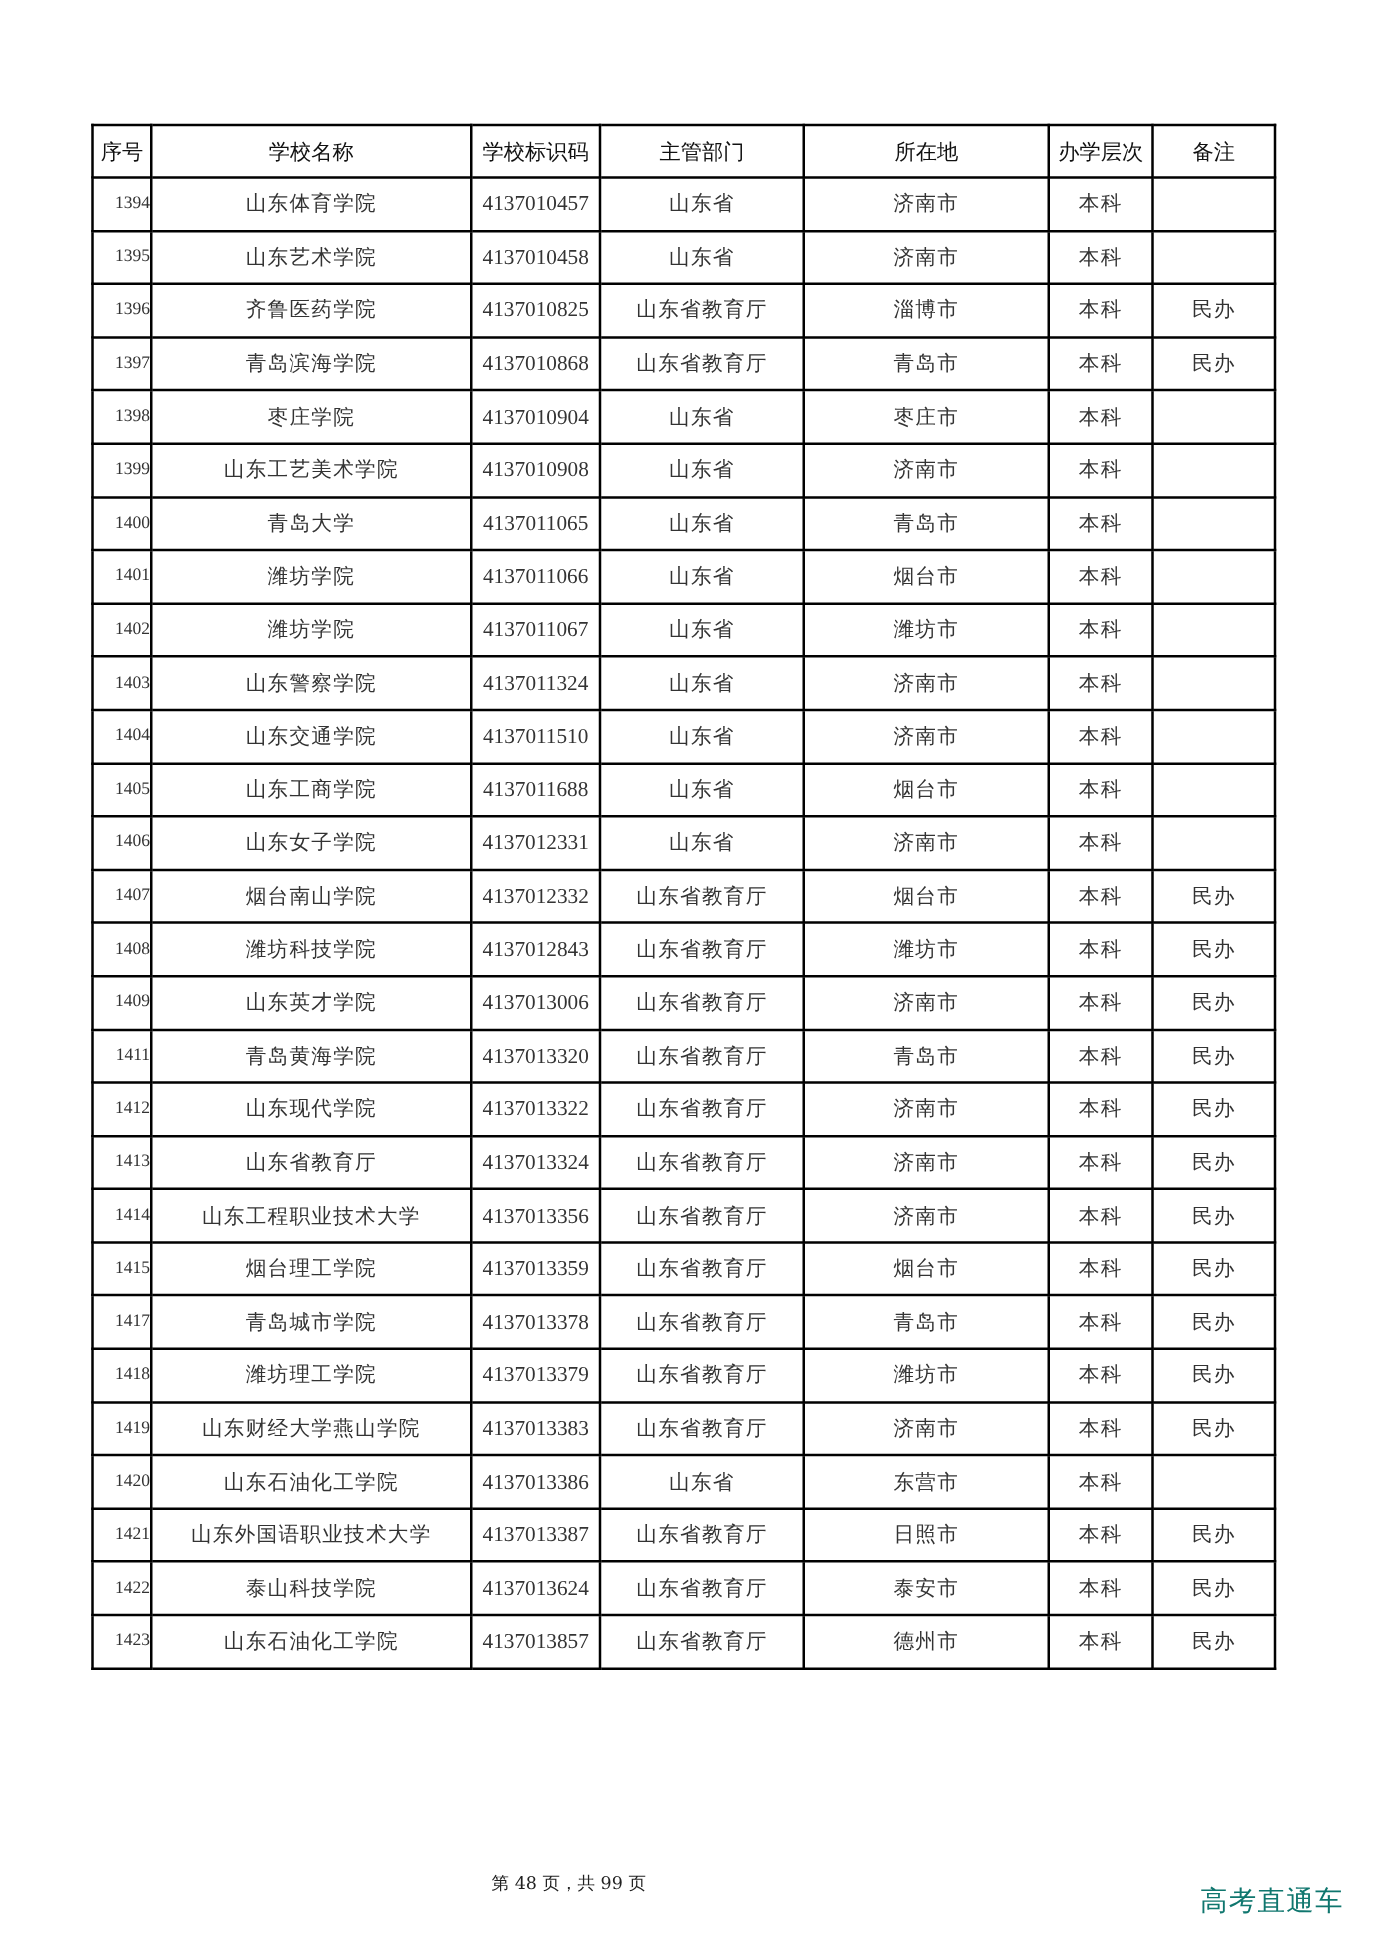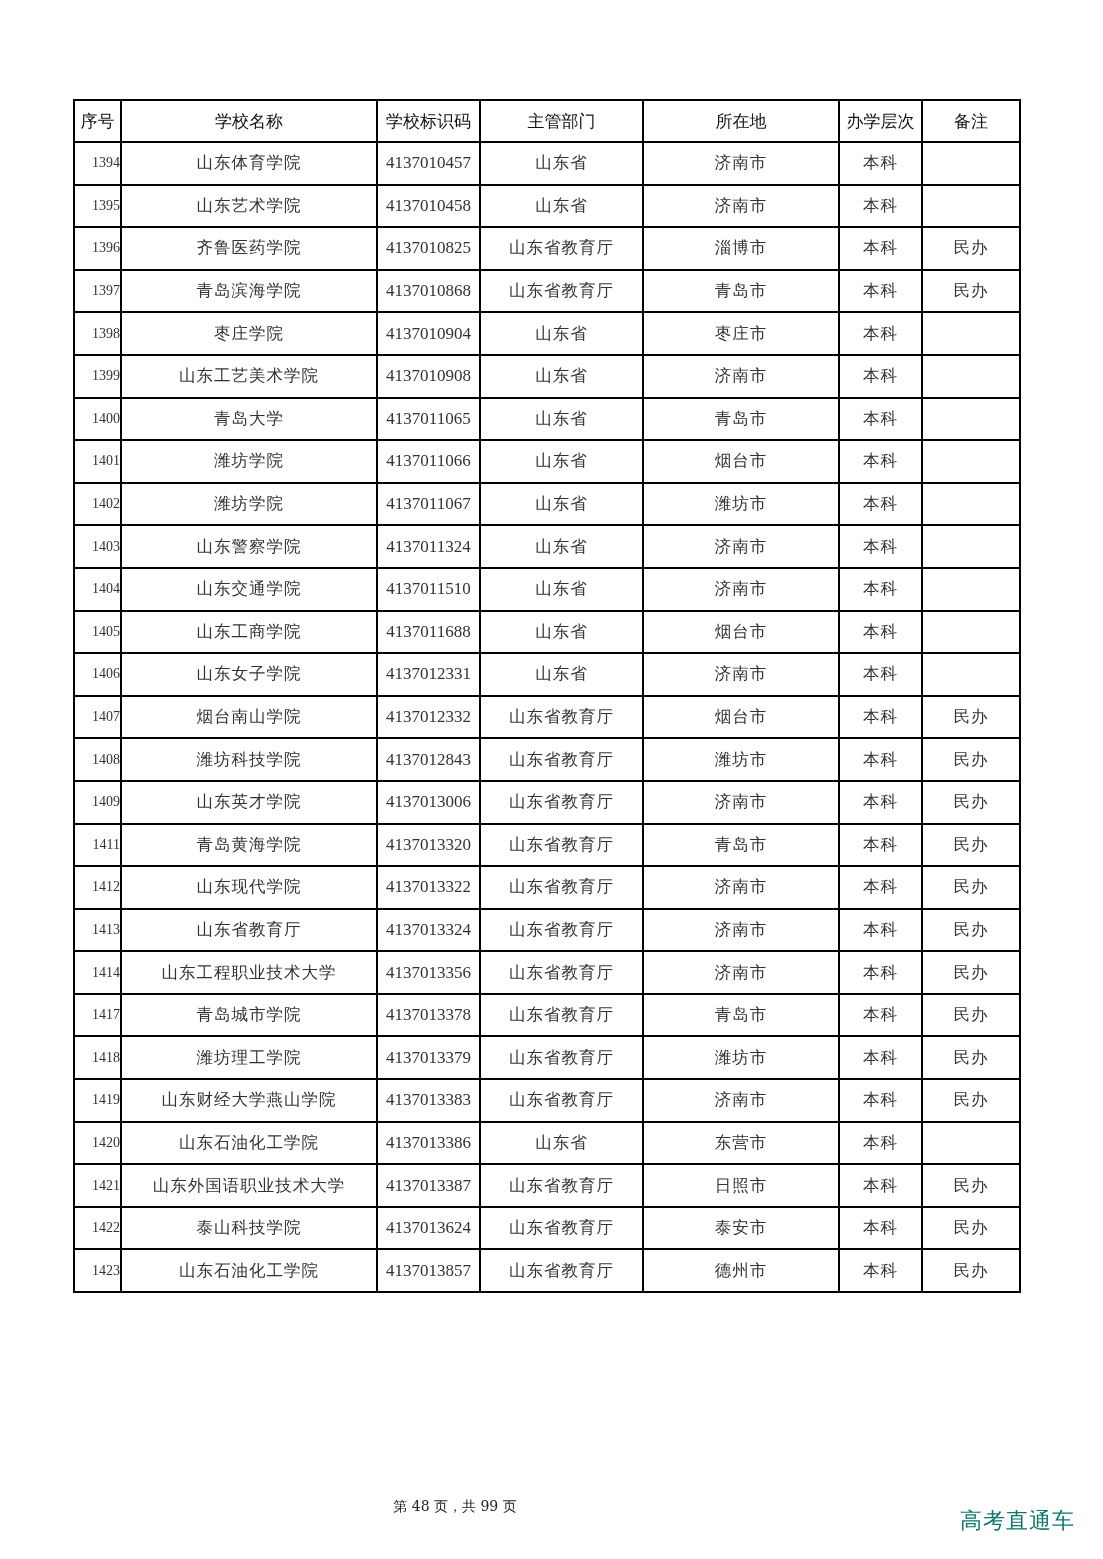--- a/index.html
+++ b/index.html
@@ -292,20 +292,29 @@
         <tr>
           <td class="idx">1414</td>
           <td class="cjk">山东工程职业技术大学</td>
           <td class="code">4137013356</td>
           <td class="cjk">山东省教育厅</td>
           <td class="cjk">济南市</td>
           <td class="cjk">本科</td>
           <td class="cjk">民办</td>
         </tr>
         <tr>
+          <td class="idx">1415</td>
+          <td class="cjk">烟台理工学院</td>
+          <td class="code">4137013359</td>
+          <td class="cjk">山东省教育厅</td>
+          <td class="cjk">烟台市</td>
+          <td class="cjk">本科</td>
+          <td class="cjk">民办</td>
+        </tr>
+        <tr>
           <td class="idx">1417</td>
           <td class="cjk">青岛城市学院</td>
           <td class="code">4137013378</td>
           <td class="cjk">山东省教育厅</td>
           <td class="cjk">青岛市</td>
           <td class="cjk">本科</td>
           <td class="cjk">民办</td>
         </tr>
         <tr>
           <td class="idx">1418</td>

